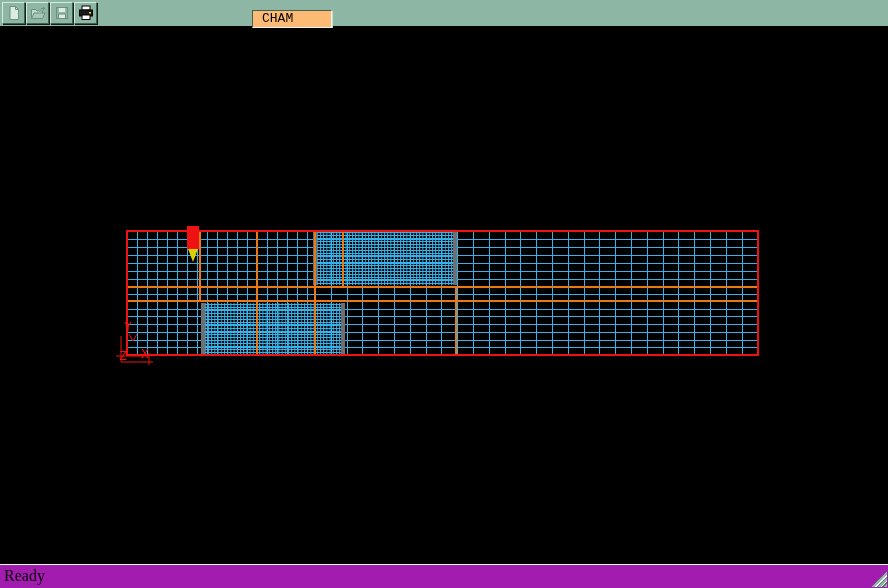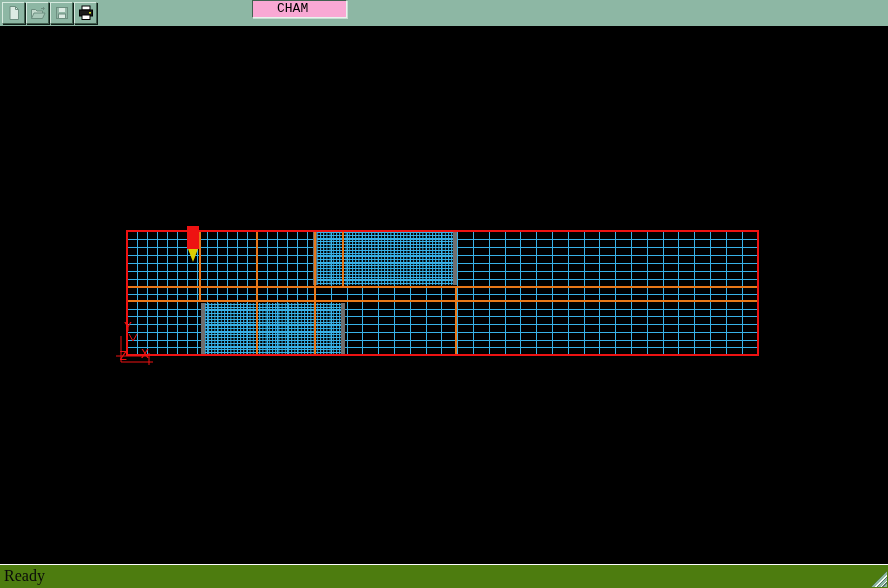--- a/index.html
+++ b/index.html
@@ -15,38 +15,38 @@
   .tb-btn{
     position:absolute;top:2px;width:23px;height:22px;padding:0;margin:0;
     background:#8db7a4;
     border:1px solid;border-color:#d7eadf #41604f #41604f #d7eadf;
     box-shadow:1px 1px 0 #10201a;
     display:flex;align-items:center;justify-content:center;cursor:default;
   }
   .tb-btn svg{display:block}
   
   .tb-field{
-    position:absolute;top:0;height:16px;background:#f9a8d4;
+    position:absolute;top:10px;height:16px;background:#fdba74;
     border:1px solid;border-color:#41604f #e9f4ee #e9f4ee #41604f;
     box-shadow:1px 1px 0 #c6ddd2;
     font-family:"Liberation Mono","DejaVu Sans Mono",monospace;
-    font-size:13px;line-height:16px;color:#000;padding-left:24px;
+    font-size:13px;line-height:16px;color:#000;padding-left:9px;
     white-space:nowrap;overflow:hidden;
   }
   .f-cham{left:252px;width:69px;}
   .f-domain{left:351px;width:139px;}
   
   .viewport{
     position:absolute;top:28px;left:0;width:888px;height:536px;background:#000;
   }
   .viewport svg{position:absolute;top:0;left:0;}
   
   .statusbar{
     position:absolute;bottom:0;left:0;width:888px;height:23px;
-    background:#4d7c0f;border-top:1px solid #fbfdfc;
+    background:#a21caf;border-top:1px solid #fbfdfc;
   }
   .status-text{
     position:absolute;left:4px;top:2px;
     font-family:"Liberation Serif",serif;font-size:16px;color:#0a0a0a;
   }
   .grip{
     position:absolute;right:1px;bottom:1px;width:16px;height:16px;
     background:repeating-linear-gradient(135deg,#8db7a4 0 2px,#f6faf8 2px 3px,#55756​4 3px 4px);
     background:repeating-linear-gradient(135deg,#8db7a4 0 2px,#f6faf8 2px 3px,#557564 3px 4px);
     clip-path:polygon(100% 0,100% 100%,0 100%);

